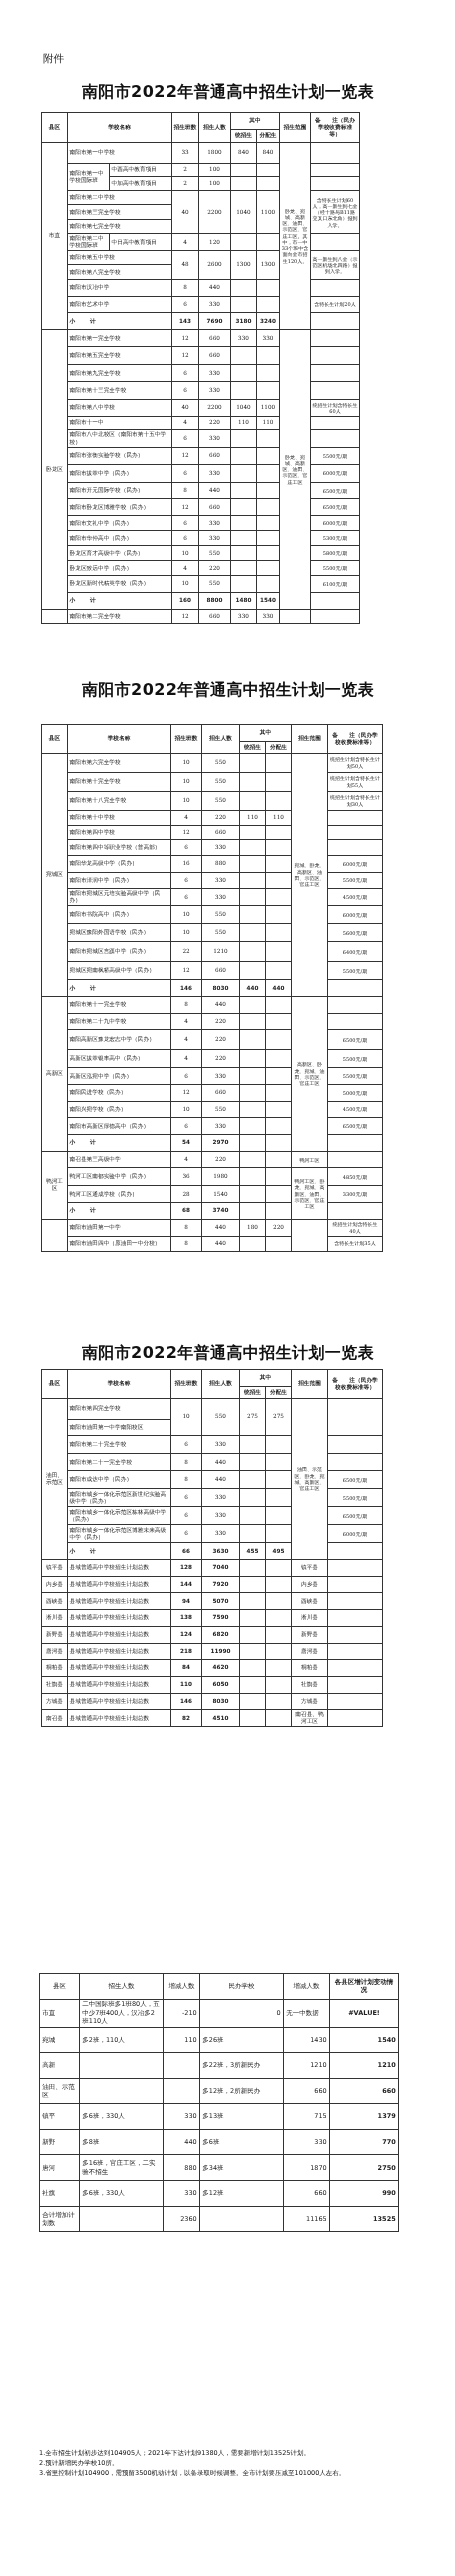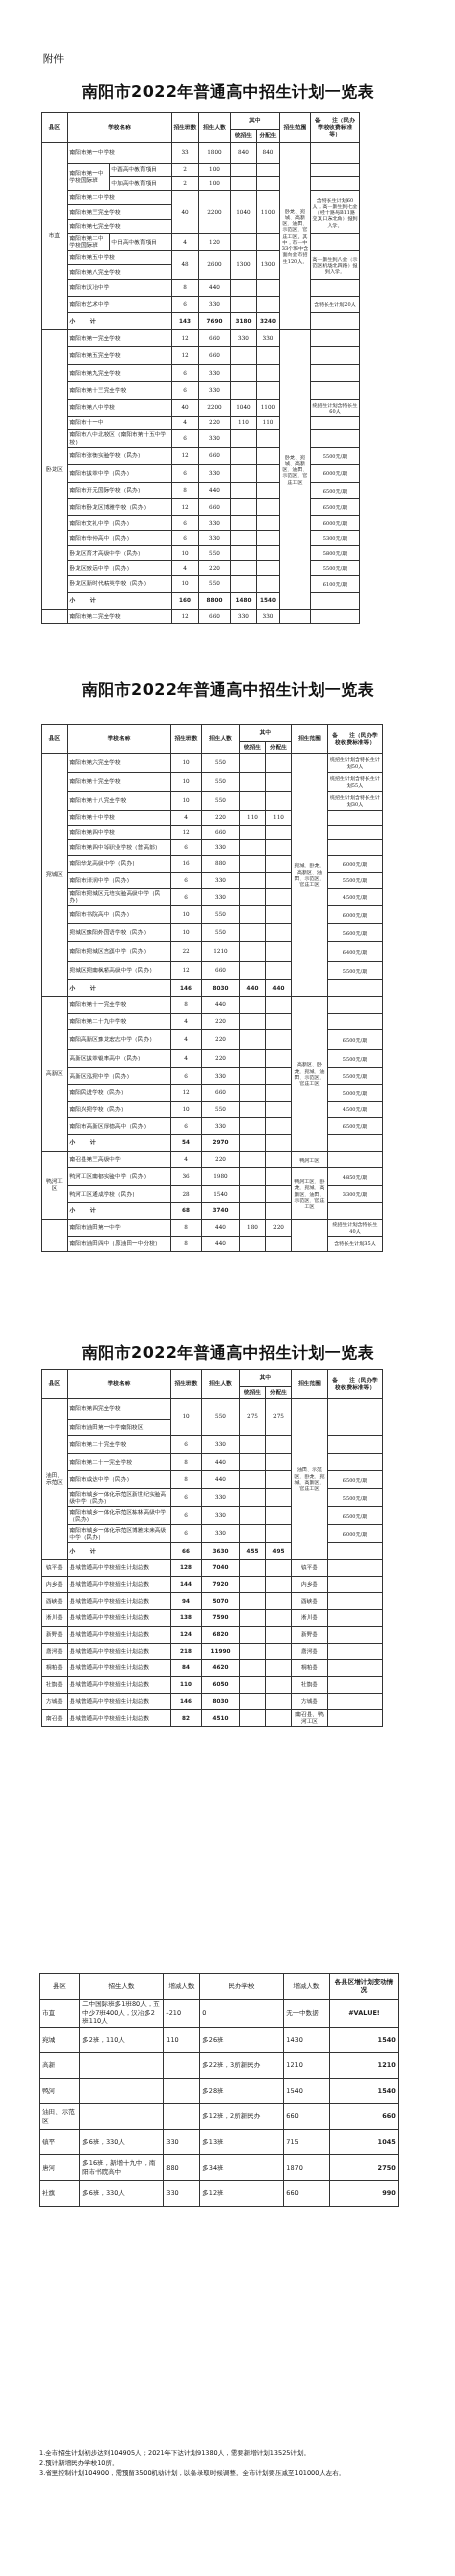--- a/index.html
+++ b/index.html
@@ -12,21 +12,21 @@
   table.plan td.c{text-align:center;}
   table.plan td.n{text-align:center;}
   table.plan td.b{font-weight:bold;font-family:"DejaVu Sans",sans-serif;}
   table.plan td.sub{font-weight:bold;font-family:"DejaVu Sans",sans-serif;letter-spacing:4.6px;}
   table.plan td.note{text-align:center;font-size:5px;}
   table.sum{position:absolute;left:39px;width:354px;border-collapse:collapse;font-family:"DejaVu Sans",sans-serif;font-size:6.5px;table-layout:fixed;}
   table.sum td, table.sum th{border:0.8px solid #333;padding:0.8px 2.3px;line-height:1.3;vertical-align:middle;}
   table.sum th{font-weight:normal;text-align:center;height:23px;}
   table.sum th.bold{font-weight:bold;}
   table.sum td{height:23px;}
-  table.sum td.r{}
+  table.sum td.r{text-align:right;}
   table.sum td.rb{text-align:right;font-weight:bold;}
   table.sum td.cb{text-align:center;font-weight:bold;}
   .notes{position:absolute;left:39px;top:2448px;width:380px;font-family:"DejaVu Sans",sans-serif;font-size:6.5px;line-height:1.55;color:#111;}
 </style>
 </head>
 <body>
 
 <div class="attach">附件</div>
 
 <div class="title" style="top:82px;">南阳市2022年普通高中招生计划一览表</div>
@@ -817,59 +817,67 @@
       </tr>
       <tr>
         <td>高新</td>
         <td></td>
         <td class="r"></td>
         <td>多22班，3所新民办</td>
         <td class="r">1210</td>
         <td class="rb">1210</td>
       </tr>
       <tr>
-        <td>鸭河</td>
-        <td></td>
-        <td class="r"></td>
-        <td>多28班</td>
-        <td class="r">1540</td>
-        <td class="rb">1540</td>
-      </tr>
-      <tr>
         <td>油田、示范区</td>
         <td></td>
         <td class="r"></td>
         <td>多12班，2所新民办</td>
         <td class="r">660</td>
         <td class="rb">660</td>
       </tr>
       <tr>
         <td>镇平</td>
         <td>多6班，330人</td>
         <td class="r">330</td>
         <td>多13班</td>
         <td class="r">715</td>
-        <td class="rb">1045</td>
+        <td class="rb">1379</td>
+      </tr>
+      <tr>
+        <td>新野</td>
+        <td>多8班</td>
+        <td class="r">440</td>
+        <td>多6班</td>
+        <td class="r">330</td>
+        <td class="rb">770</td>
       </tr>
       <tr>
         <td>唐河</td>
-        <td>多16班，新增十九中，南阳市书院高中</td>
+        <td>多16班，官庄工区，二实验不招生</td>
         <td class="r">880</td>
         <td>多34班</td>
         <td class="r">1870</td>
         <td class="rb">2750</td>
       </tr>
       <tr>
         <td>社旗</td>
         <td>多6班，330人</td>
         <td class="r">330</td>
         <td>多12班</td>
         <td class="r">660</td>
         <td class="rb">990</td>
       </tr>
+      <tr>
+        <td>合计增加计划数</td>
+        <td></td>
+        <td class="r">2360</td>
+        <td></td>
+        <td class="r">11165</td>
+        <td class="rb">13525</td>
+      </tr>
     </tbody>
 </table>
 
 <div class="notes">
   <div>1.全市招生计划初步达到104905人；2021年下达计划91380人，需要新增计划13525计划。</div>
   <div>2.预计新增民办学校10所。</div>
   <div>3.省里控制计划104900，需预留3500机动计划，以备录取时候调整。全市计划要压减至101000人左右。</div>
 </div>
 
 

